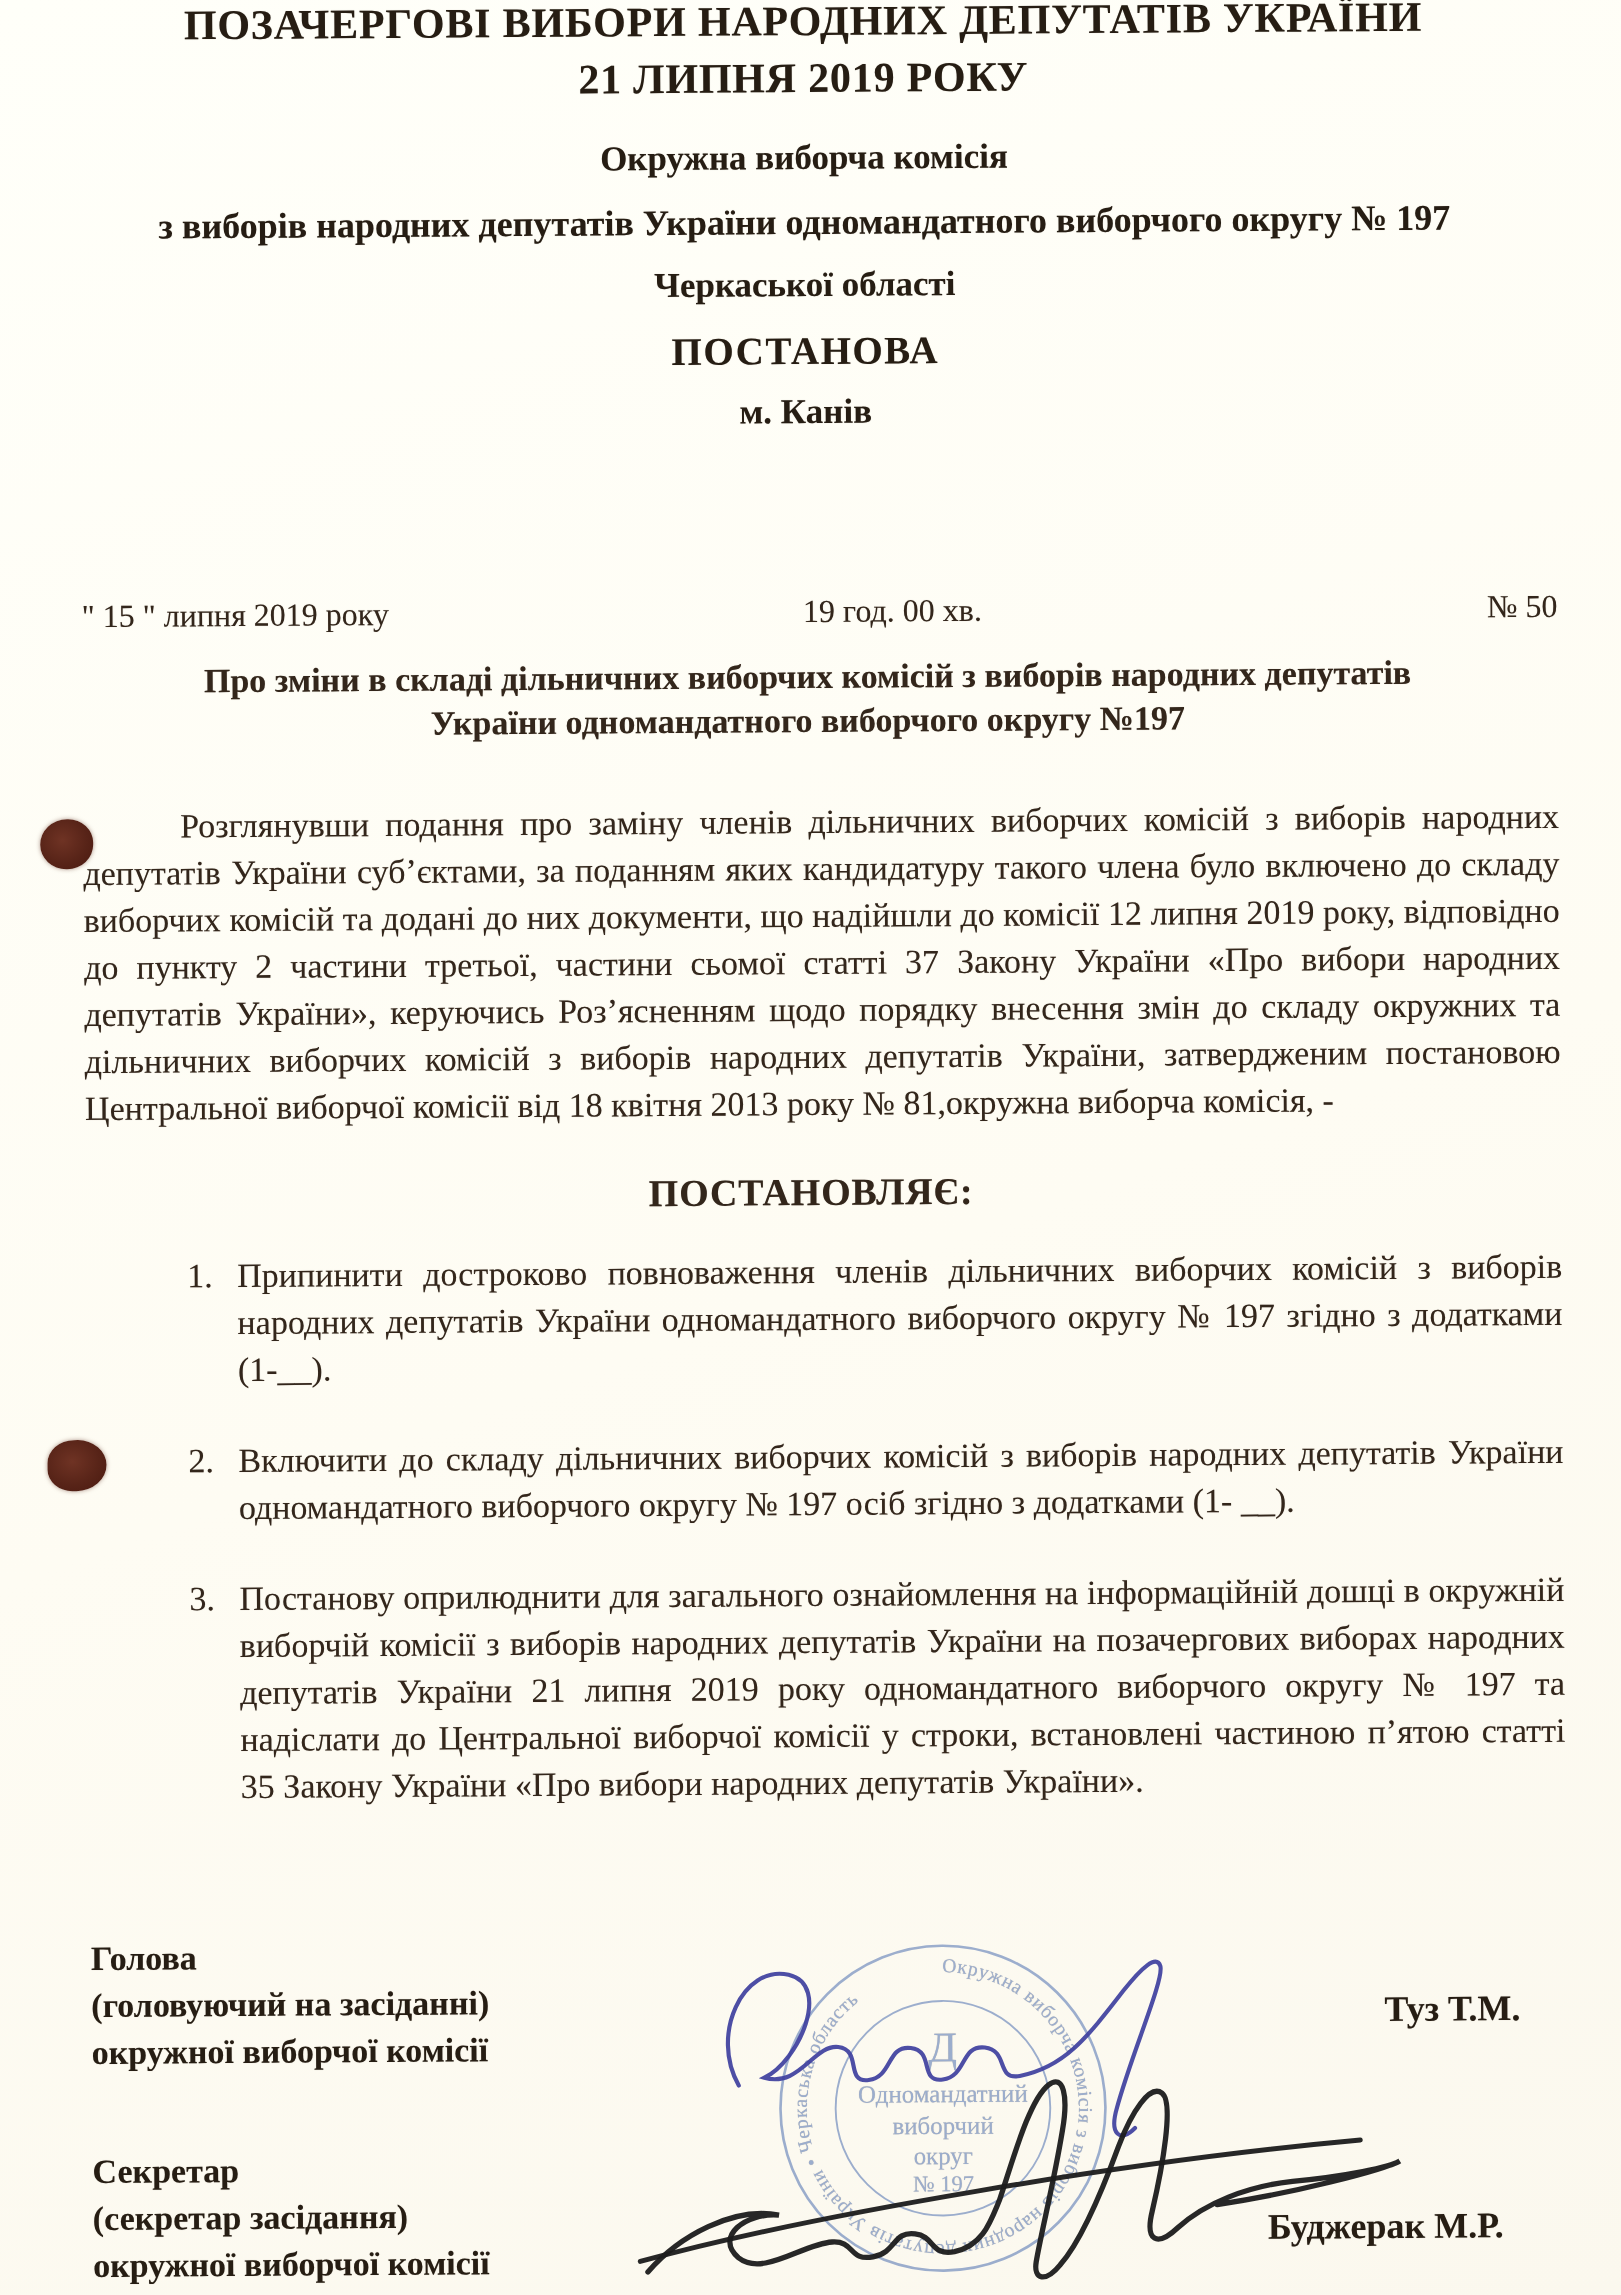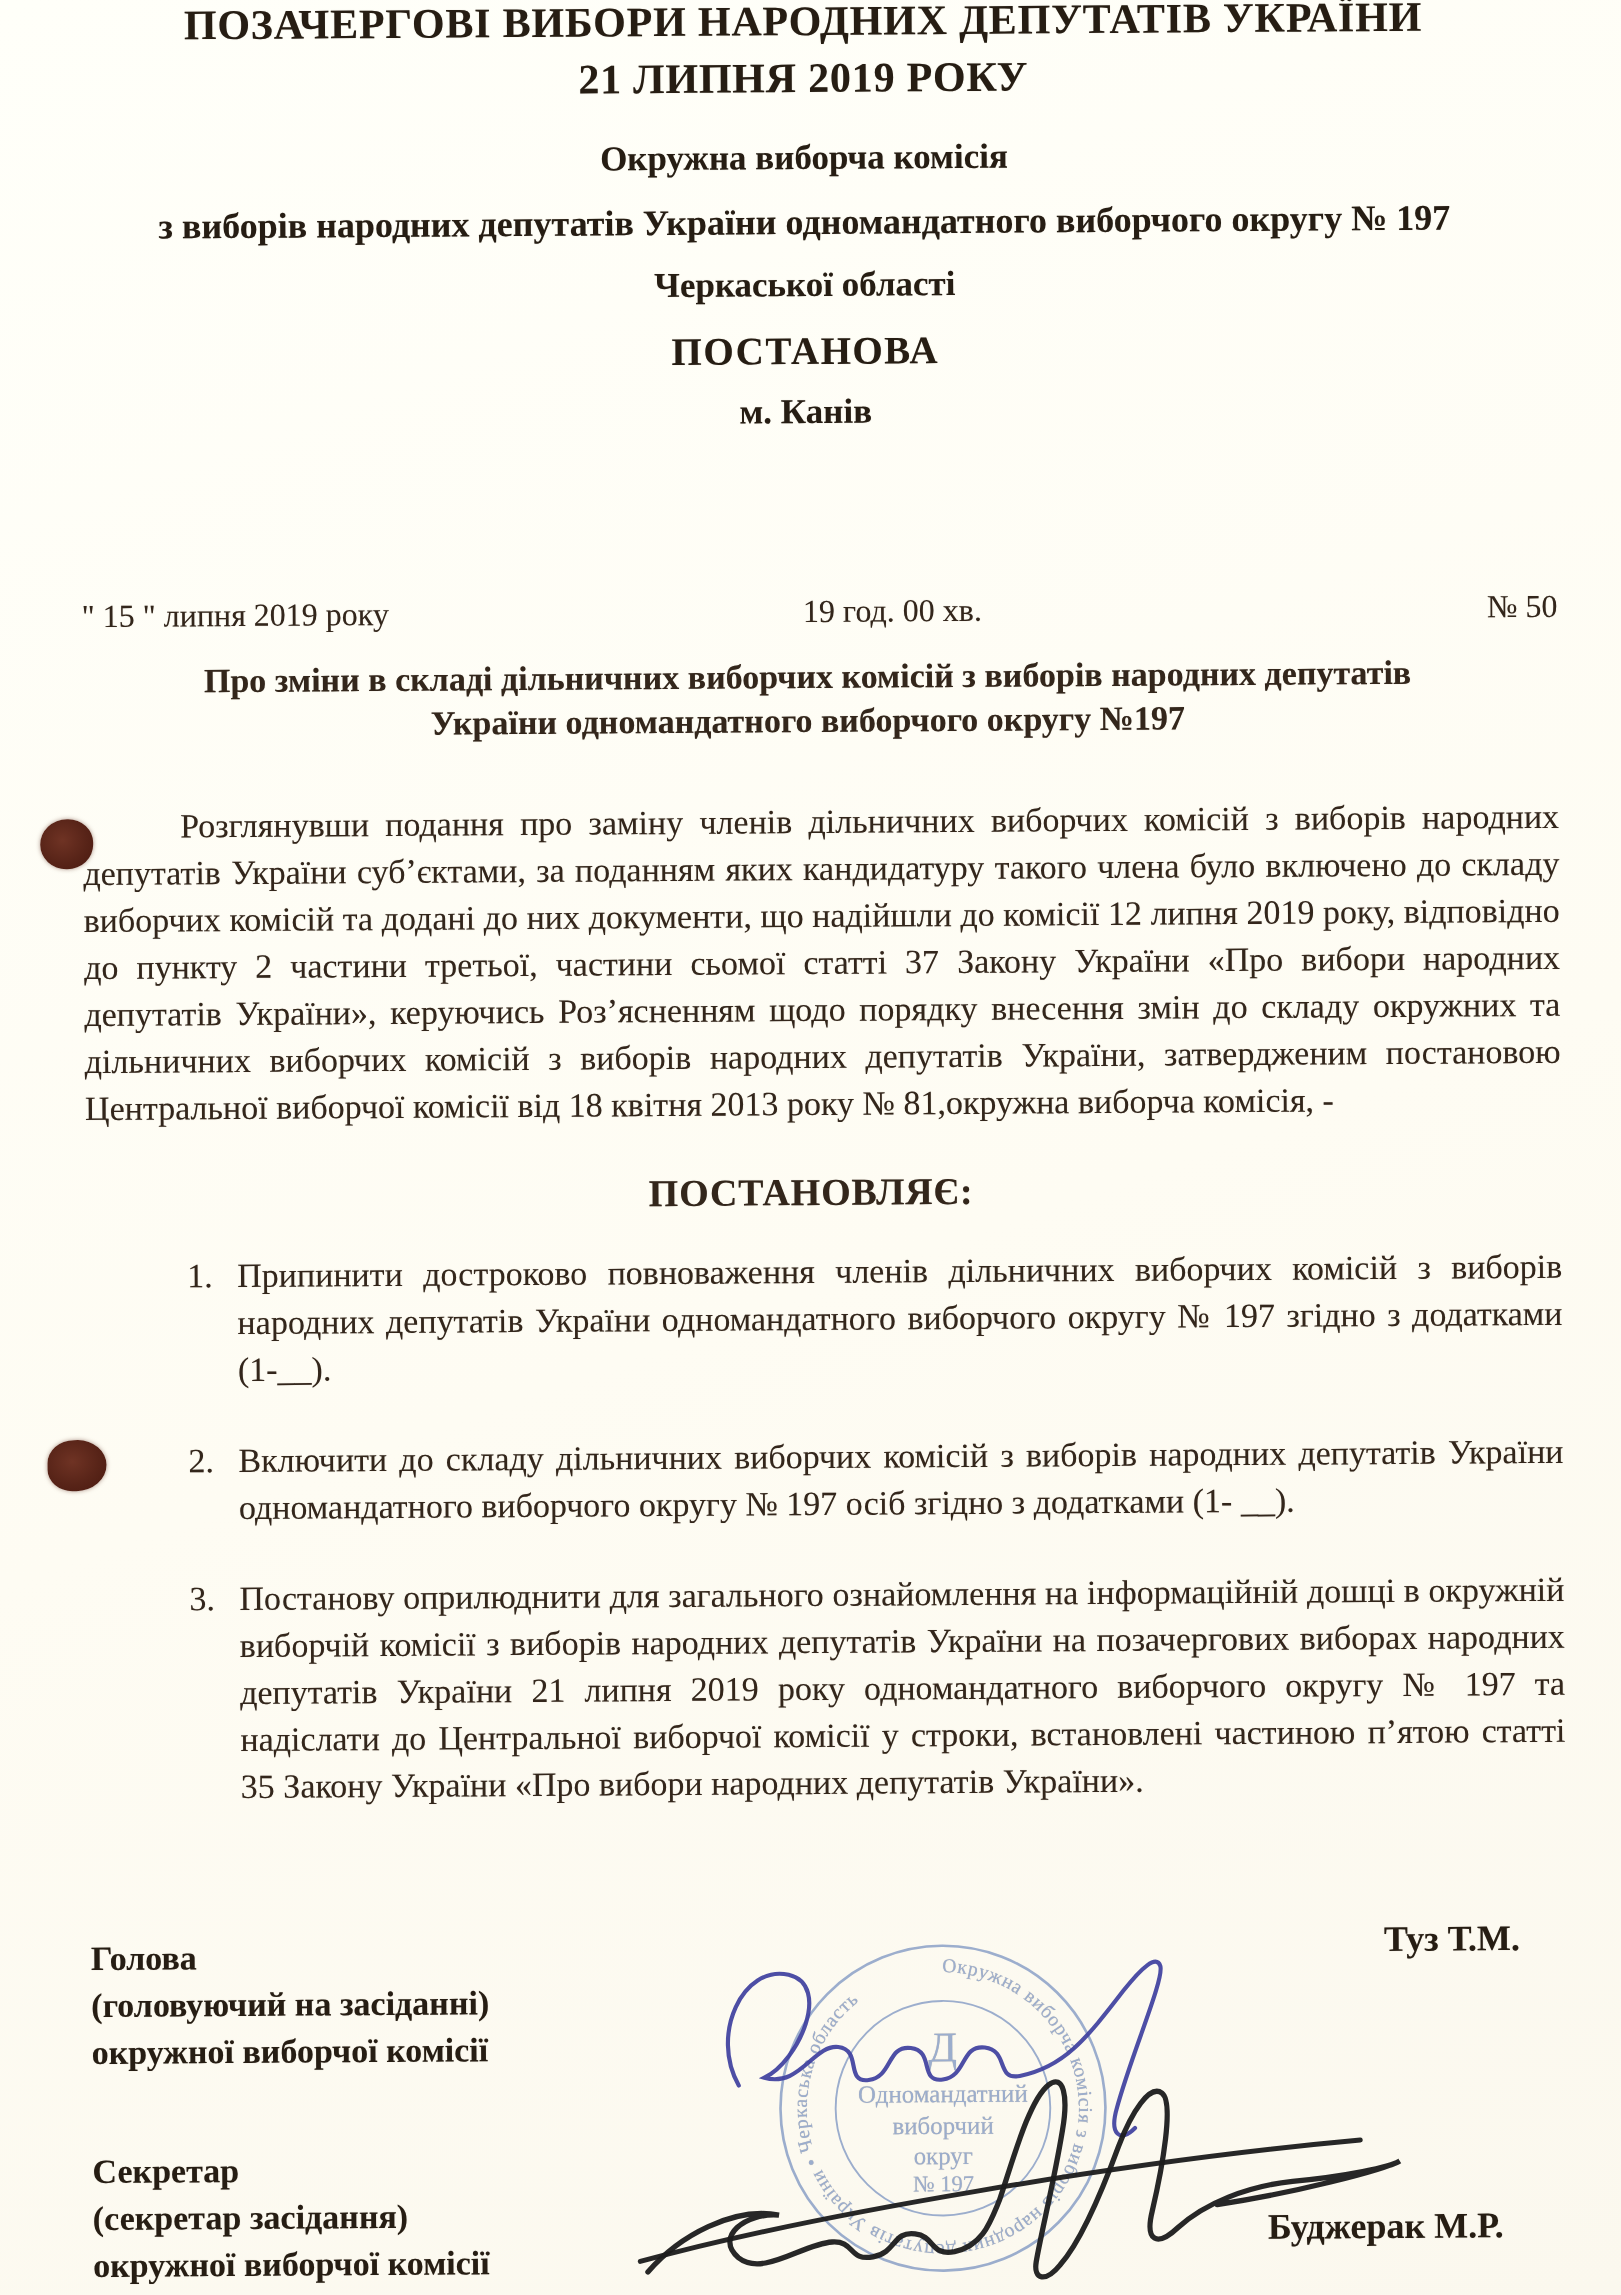--- a/index.html
+++ b/index.html
@@ -35,21 +35,21 @@
 
   .items{position:absolute;top:1248px;left:85px;width:1476px;}
   .item{display:flex;margin-bottom:44px;}
   .item .num{flex:0 0 50px;margin-left:101px;font-size:34px;line-height:47px;}
   .item .txt{flex:1;font-size:34px;line-height:47px;text-align:justify;}
 
   .sig-block{position:absolute;left:85px;font-weight:bold;font-size:34px;line-height:47px;color:#261d13;}
   .sig1{top:1930px;}
   .sig2{top:2143px;}
   .sig-name{position:absolute;font-weight:bold;font-size:36px;color:#261d13;}
-  .name1{left:1378px;top:1922px;}
+  .name1{left:1378px;top:1992px;}
   .name2{left:1260px;top:2209px;}
 
   .punch{position:absolute;border-radius:52% 48% 50% 50%;
     background:radial-gradient(ellipse at 42% 42%,#6f3324 0%,#582418 55%,#49190f 100%);
     box-shadow:0 0 4.5px rgba(90,42,30,.5);}
   .punch.p1{left:42px;top:814px;width:53px;height:50px;}
   .punch.p2{left:45px;top:1435px;width:59px;height:51px;border-radius:48% 52% 55% 45%;}
 
   .sig-overlay{position:absolute;left:0;top:1890px;pointer-events:none;}
   .stamp-text{font-family:"Liberation Serif","DejaVu Serif",serif;fill:#8ba0c7;}

